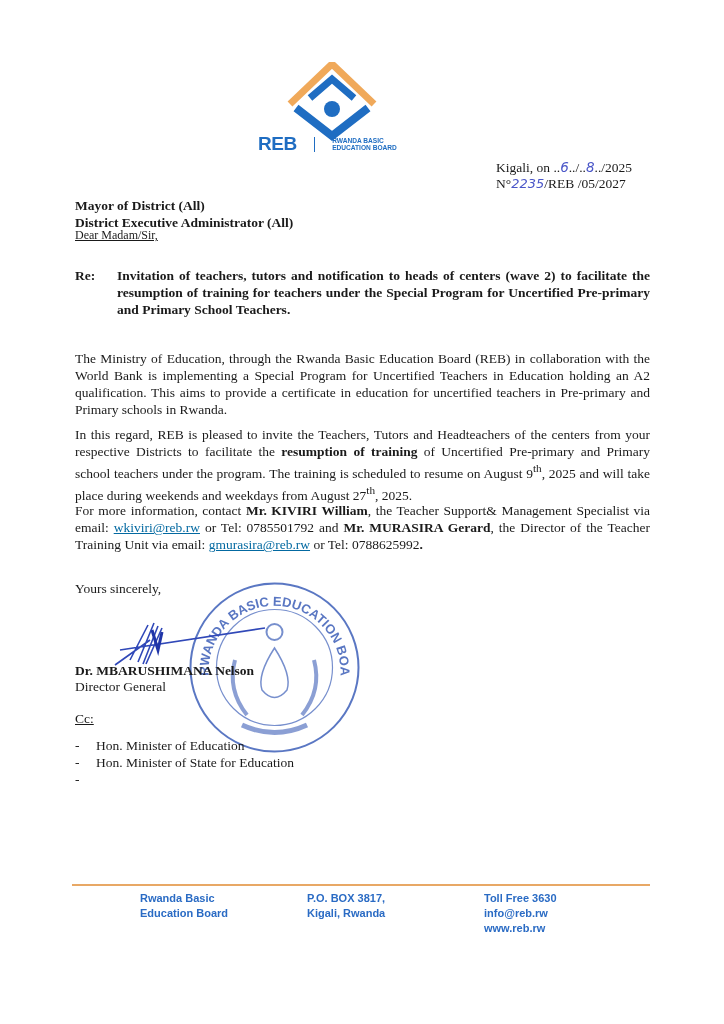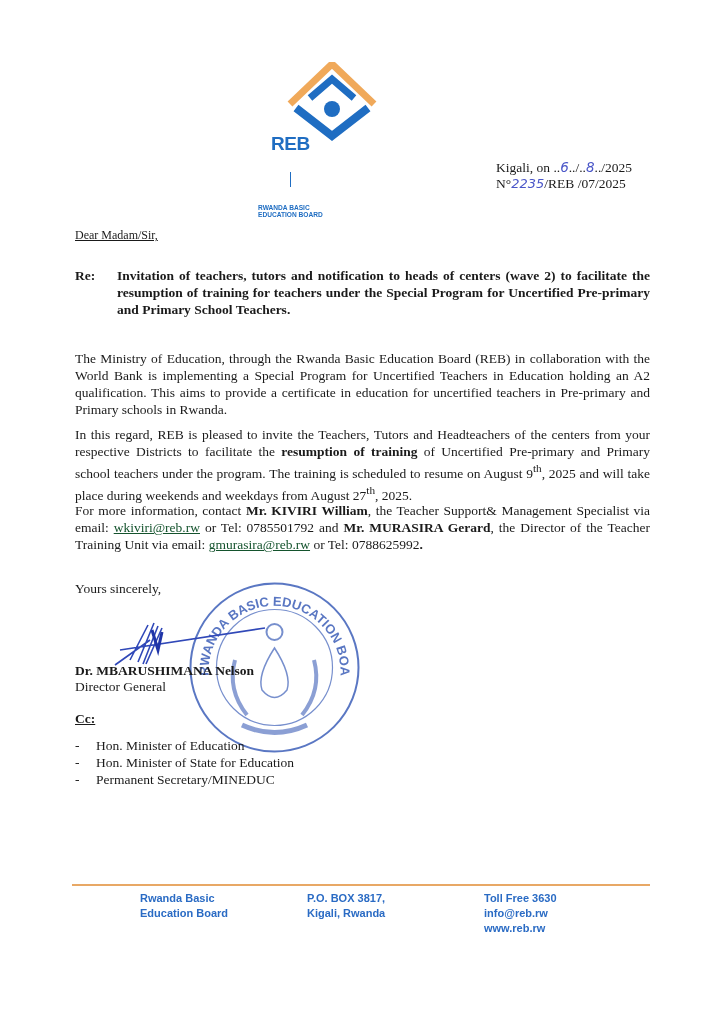--- a/index.html
+++ b/index.html
@@ -1,39 +1,39 @@
 <!DOCTYPE html>
 <html><head>
 <meta charset="utf-8">
 <style>
   html, body { margin:0; padding:0; background:#ffffff; }
   body { width:724px; height:1024px; position:relative; overflow:hidden;
          font-family:"Liberation Serif", serif; color:#1a1a1a; }
   .abs { position:absolute; }
   .logo { left:282px; top:62px; width:100px; height:80px; }
-  .logo-text { left:258px; top:133px; display:flex; align-items:center; gap:17px;flex-direction:column; }
+  .logo-text { left:258px; top:133px; display:flex; align-items:center; gap:17px; }
   .reb-big { font-family:"Liberation Sans", sans-serif; font-weight:bold; font-size:19px; color:#1f6dc2; letter-spacing:-0.5px; }
   .reb-sep { width:1.5px; height:15px; background:#1f6dc2; }
   .reb-small { font-family:"Liberation Sans", sans-serif; font-weight:bold; font-size:6.6px; color:#1f6dc2; line-height:7px; }
   .ref { left:496px; top:159px; font-size:13.5px; line-height:16px; }
   .hand { font-family:"DejaVu Sans", sans-serif; color:#4a56c8; font-style:italic; }
   .addr { left:75px; top:197px; font-size:13.5px; font-weight:bold; line-height:17px; }
   .salut { left:75px; top:228px; font-size:12px;text-decoration:underline; }
   .re { left:75px; top:267px; width:575px; font-size:13.5px; font-weight:bold; line-height:17px; }
   .re .re-label { position:absolute; left:0; top:0; }
   .re .re-body { margin-left:42px; text-align:justify; }
   .para { left:75px; width:575px; font-size:13.5px; line-height:17px; text-align:justify; }
   .p1 { top:350px; }
   .p2 { top:426px; }
   .p3 { top:502px; }
-  a.mail { color:#14532d; text-decoration:underline; }
+  a.mail { color:#0369a1; text-decoration:underline; }
   .closing { left:75px; top:581px; font-size:13.5px; }
   .sign-name { left:75px; top:663px; font-size:13.5px; font-weight:bold;font-family:Liberation Serif, serif; }
   .sign-title { left:75px; top:679px; font-size:13.5px; }
-  .cc-label { left:75px; top:711px; font-size:13.5px; font-weight:bold; text-decoration:underline; }
+  .cc-label { left:75px; top:711px; font-size:13.5px; font-weight:normal; text-decoration:underline; }
   .cc-list { left:75px; top:737px; font-size:13.5px; line-height:17px; margin:0; padding:0; list-style:none; }
   .cc-list li { display:flex; }
   .cc-list .dash { width:21px; }
   .stamp { left:187px; top:580px; width:175px; height:175px; }
   .signature { left:110px; top:620px; width:160px; height:50px; }
   .footer-line { left:72px; top:884px; width:578px; height:2px; background:#e8a865; }
   .foot { font-family:"Liberation Sans", sans-serif; font-weight:bold; font-size:11px; color:#2a6bc4; line-height:15px; }
   .f1 { left:140px; top:891px; }
   .f2 { left:307px; top:891px; }
   .f3 { left:484px; top:891px; }
@@ -54,25 +54,27 @@
     <span>RWANDA BASIC</span><br>
     <span>EDUCATION BOARD</span>
   </span>
 </div>
 
 <div class="abs ref">
   <div>
     <span>Kigali, on </span><span>..</span><span class="hand">6</span><span>..</span><span>/</span><span>..</span><span class="hand">8</span><span>..</span><span>/2025</span>
   </div>
   <div>
-    <span>N°</span><span class="hand" style="font-size:13px;">2235</span><span>/REB /07/2025</span>
+    <span>N°</span><span class="hand" style="font-size:13px;">2235</span><span>/REB /05/2027</span>
   </div>
 </div>
 
 <div class="abs addr">
+  <div>Mayor of District (All)</div>
+  <div>District Executive Administrator (All)</div>
 </div>
 
 <div class="abs salut">Dear Madam/Sir,</div>
 
 <div class="abs re">
   <span class="re-label">Re:</span>
   <div class="re-body">Invitation of teachers, tutors and notification to heads of centers (wave 2) to facilitate the resumption of training for teachers under the Special Program for Uncertified Pre-primary and Primary School Teachers.</div>
 </div>
 
 <div class="abs para p1">The Ministry of Education, through the Rwanda Basic Education Board (REB) in collaboration with the World Bank is implementing a Special Program for Uncertified Teachers in Education holding an A2 qualification. This aims to provide a certificate in education for uncertified teachers in Pre-primary and Primary schools in Rwanda.</div>
@@ -116,21 +118,20 @@
   <li>
       <span class="dash">-</span>
       <span>Hon. Minister of Education</span>
     </li>
   <li>
       <span class="dash">-</span>
       <span>Hon. Minister of State for Education</span>
     </li>
   <li>
       <span class="dash">-</span>
-      <span>Permanent Secretary/MINEDUC</span>
     </li>
 </ul>
 
 <div class="abs footer-line"></div>
 <div class="abs foot f1">
   <div>Rwanda Basic</div>
   <div>Education Board</div>
 </div>
 <div class="abs foot f2">
   <div>P.O. BOX 3817,</div>

